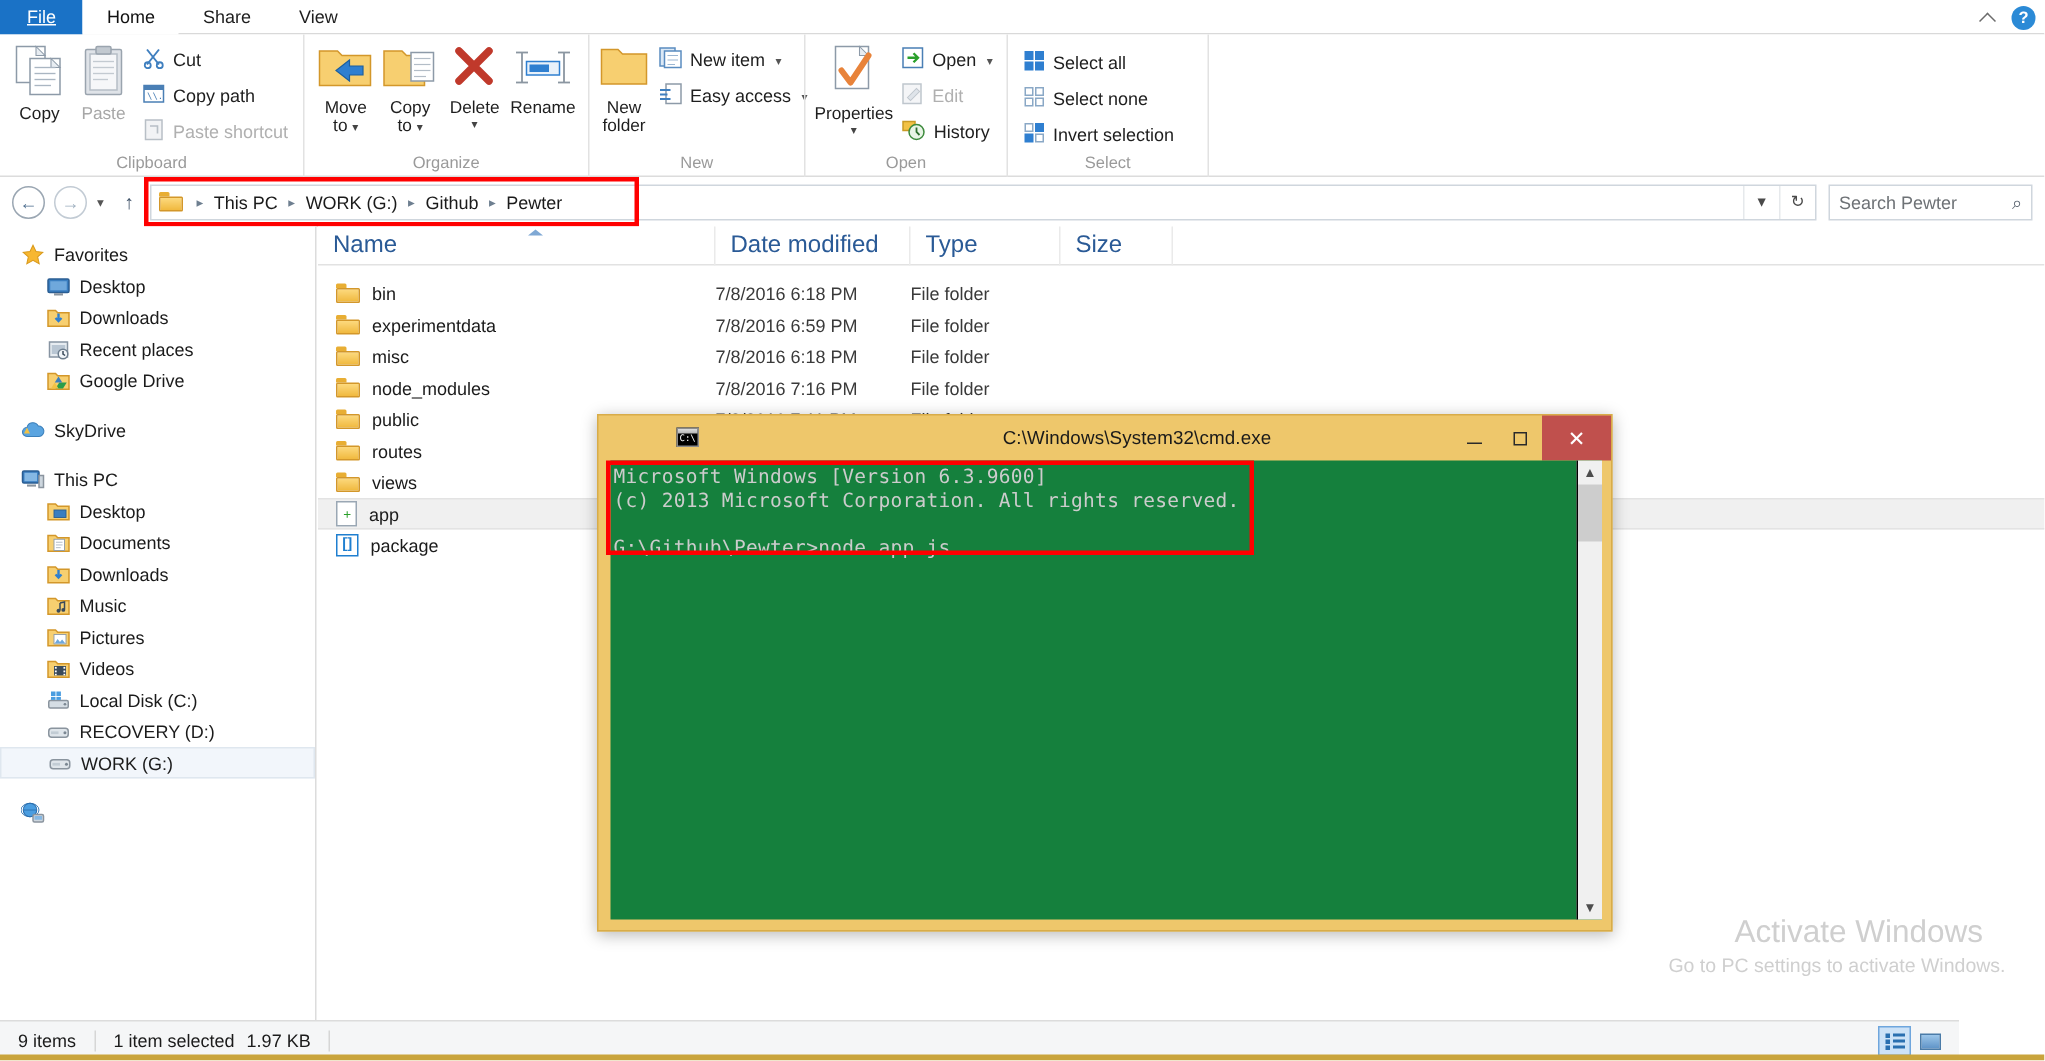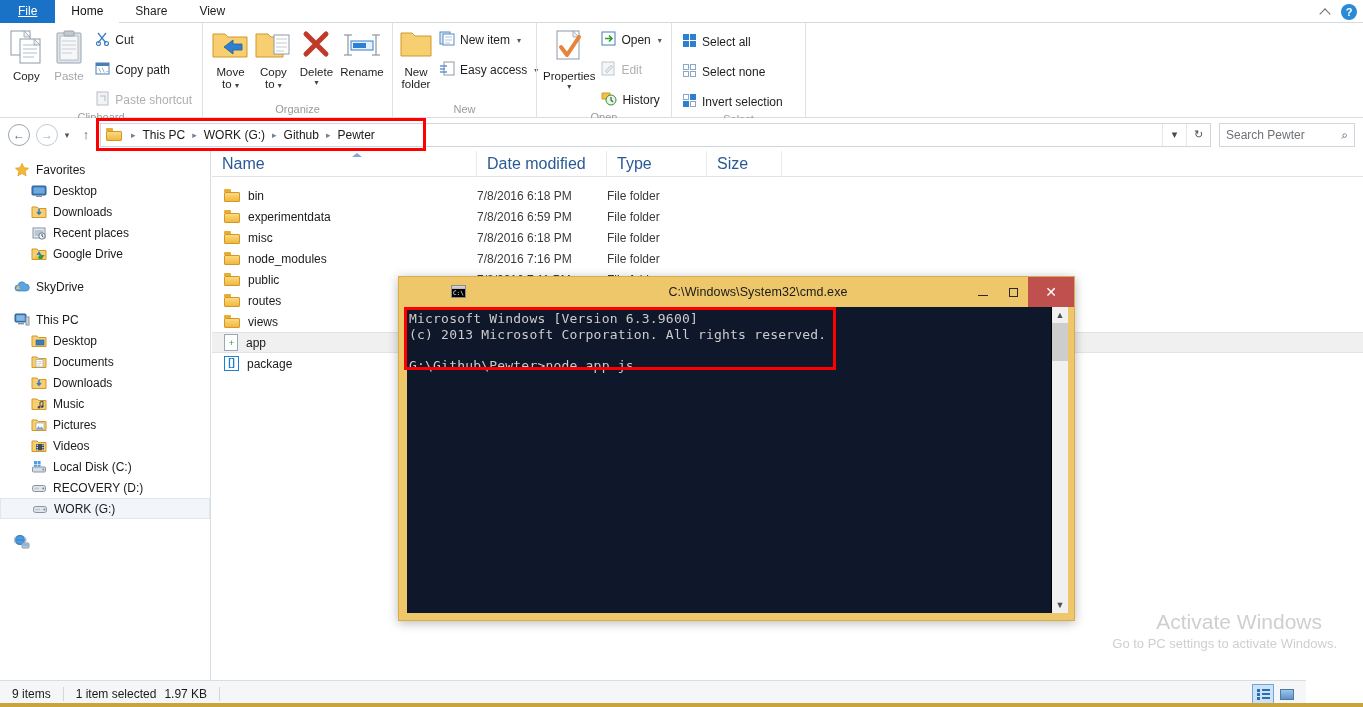--- a/index.html
+++ b/index.html
@@ -55,21 +55,21 @@
   }
 
   .bigbtn {
     width: 50px; display: flex; flex-direction: column; align-items: center;
     padding-top: 4px; cursor: default;
   }
   .bigbtn .lbl { font-size: 11.5px; color: #1e1e1e; text-align: center; line-height: 12px; margin-top: 3px; }
   .bigbtn.disabled .lbl { color: #a7a7a7; }
   .bigbtn .caret { font-size: 8px; color: #444; line-height: 8px; margin-top: 1px; }
 
-  .smallcol { display: flex; flex-direction: column; gap: 10px; padding-top: 4px; }
+  .smallcol { display: flex; flex-direction: column; gap: 4px; padding-top: 4px; }
   .smallbtn {
     display: flex; align-items: center; gap: 5px; height: 20px;
     padding: 0 4px; font-size: 12px; color: #1e1e1e; cursor: default; white-space: nowrap;
   }
   .smallbtn.disabled { color: #b0b0b0; }
   .smallbtn .caret { font-size: 8px; color: #555; margin-left: 2px; }
 
   .ico { display: inline-block; position: relative; flex: none; }
 
   
@@ -195,21 +195,21 @@
   .wbtn {
     width: 30px; height: 30px; display: flex; align-items: center; justify-content: center;
     font-size: 12px; color: #2a2a2a; cursor: pointer;
   }
   .wbtn.close { width: 46px; background: #c0504d; color: #fff; font-size: 14px; }
   .wbtn .sq { width: 9px; height: 9px; border: 1.4px solid #2a2a2a; }
   .wbtn .dash { width: 10px; height: 1.6px; background: #2a2a2a; margin-top: 7px; }
 
   .cmdbody {
     position: absolute; left: 8px; top: 30px; width: 661px; height: 306px;
-    background: #0f172a; display: flex;
+    background: #15803d; display: flex;
   }
   .cmdtext {
     flex: 1; color: #cccccc; font-family: "DejaVu Sans Mono", monospace;
     font-size: 13px; line-height: 15.5px; padding: 4px 0 0 2px; white-space: pre;
     letter-spacing: .2px;
   }
   .cmdscroll {
     width: 17px; background: #f0f0f0; border-left: 1px solid #000;
     display: flex; flex-direction: column; align-items: center; justify-content: space-between;
   }

